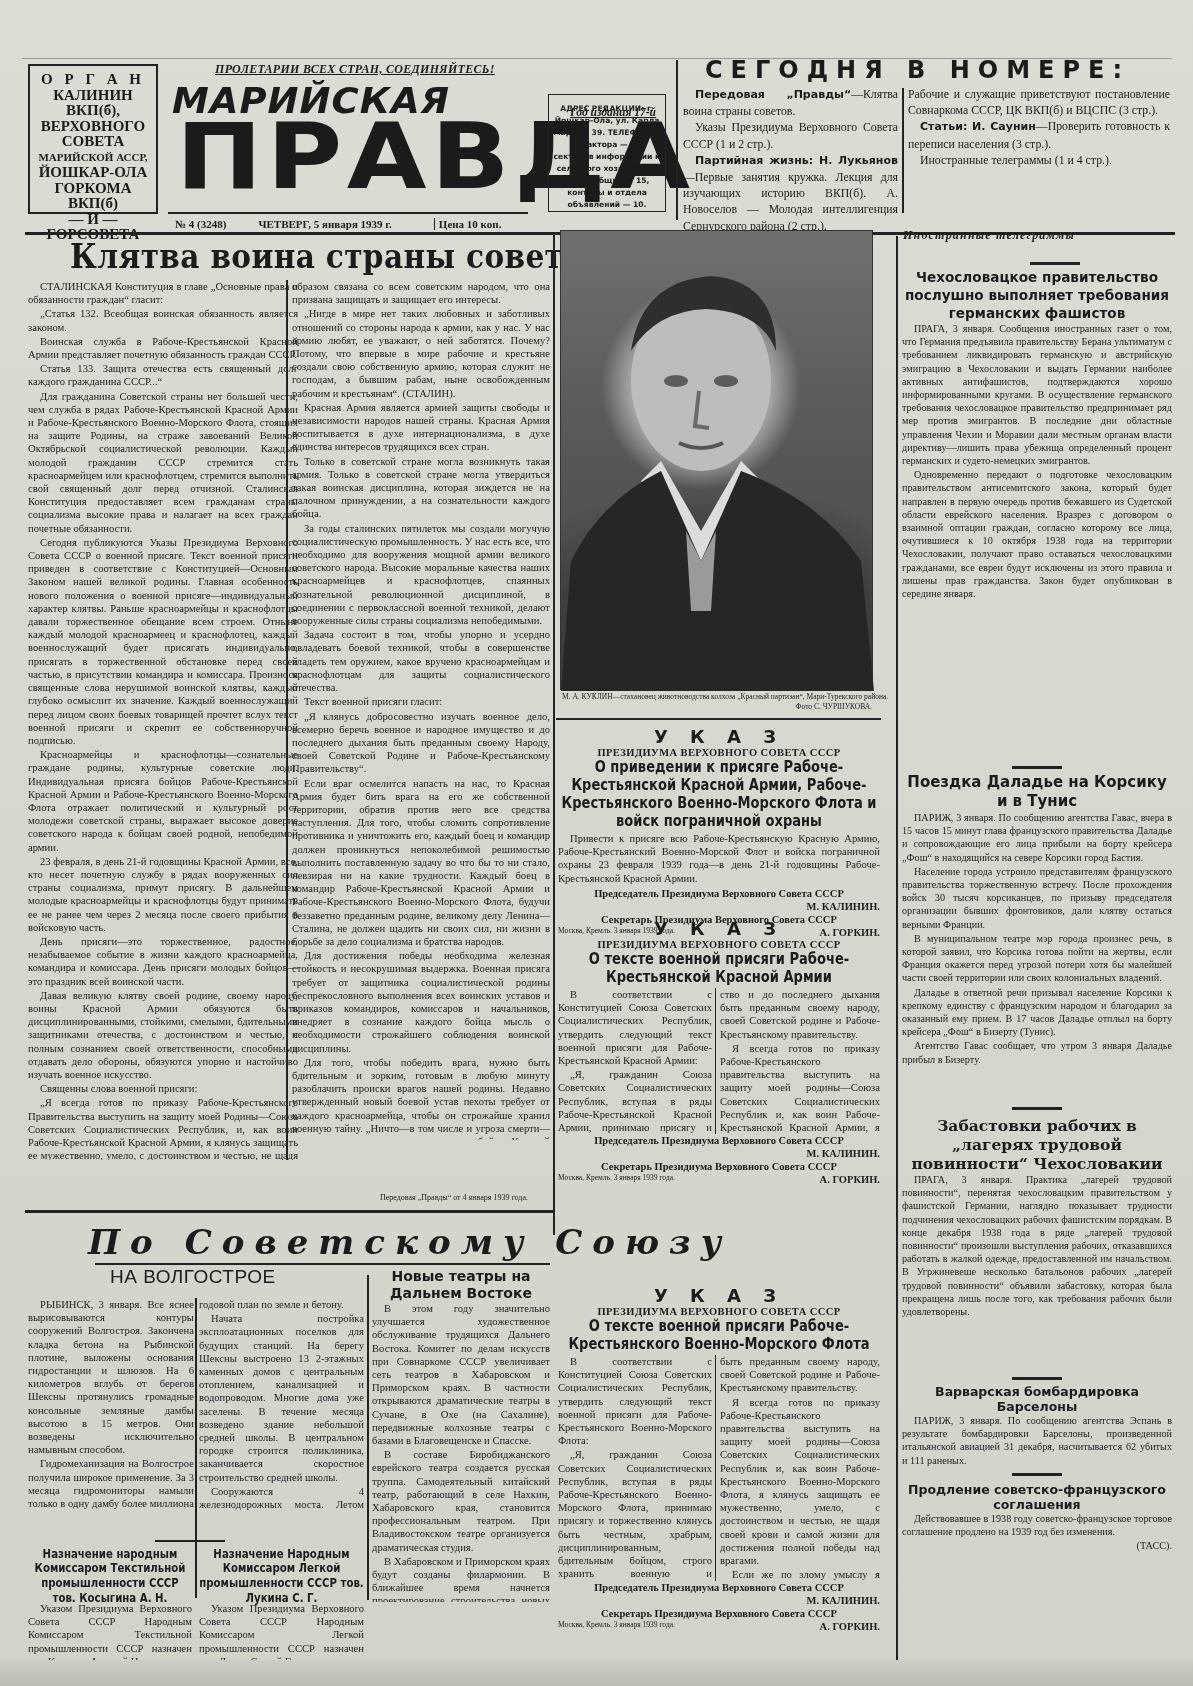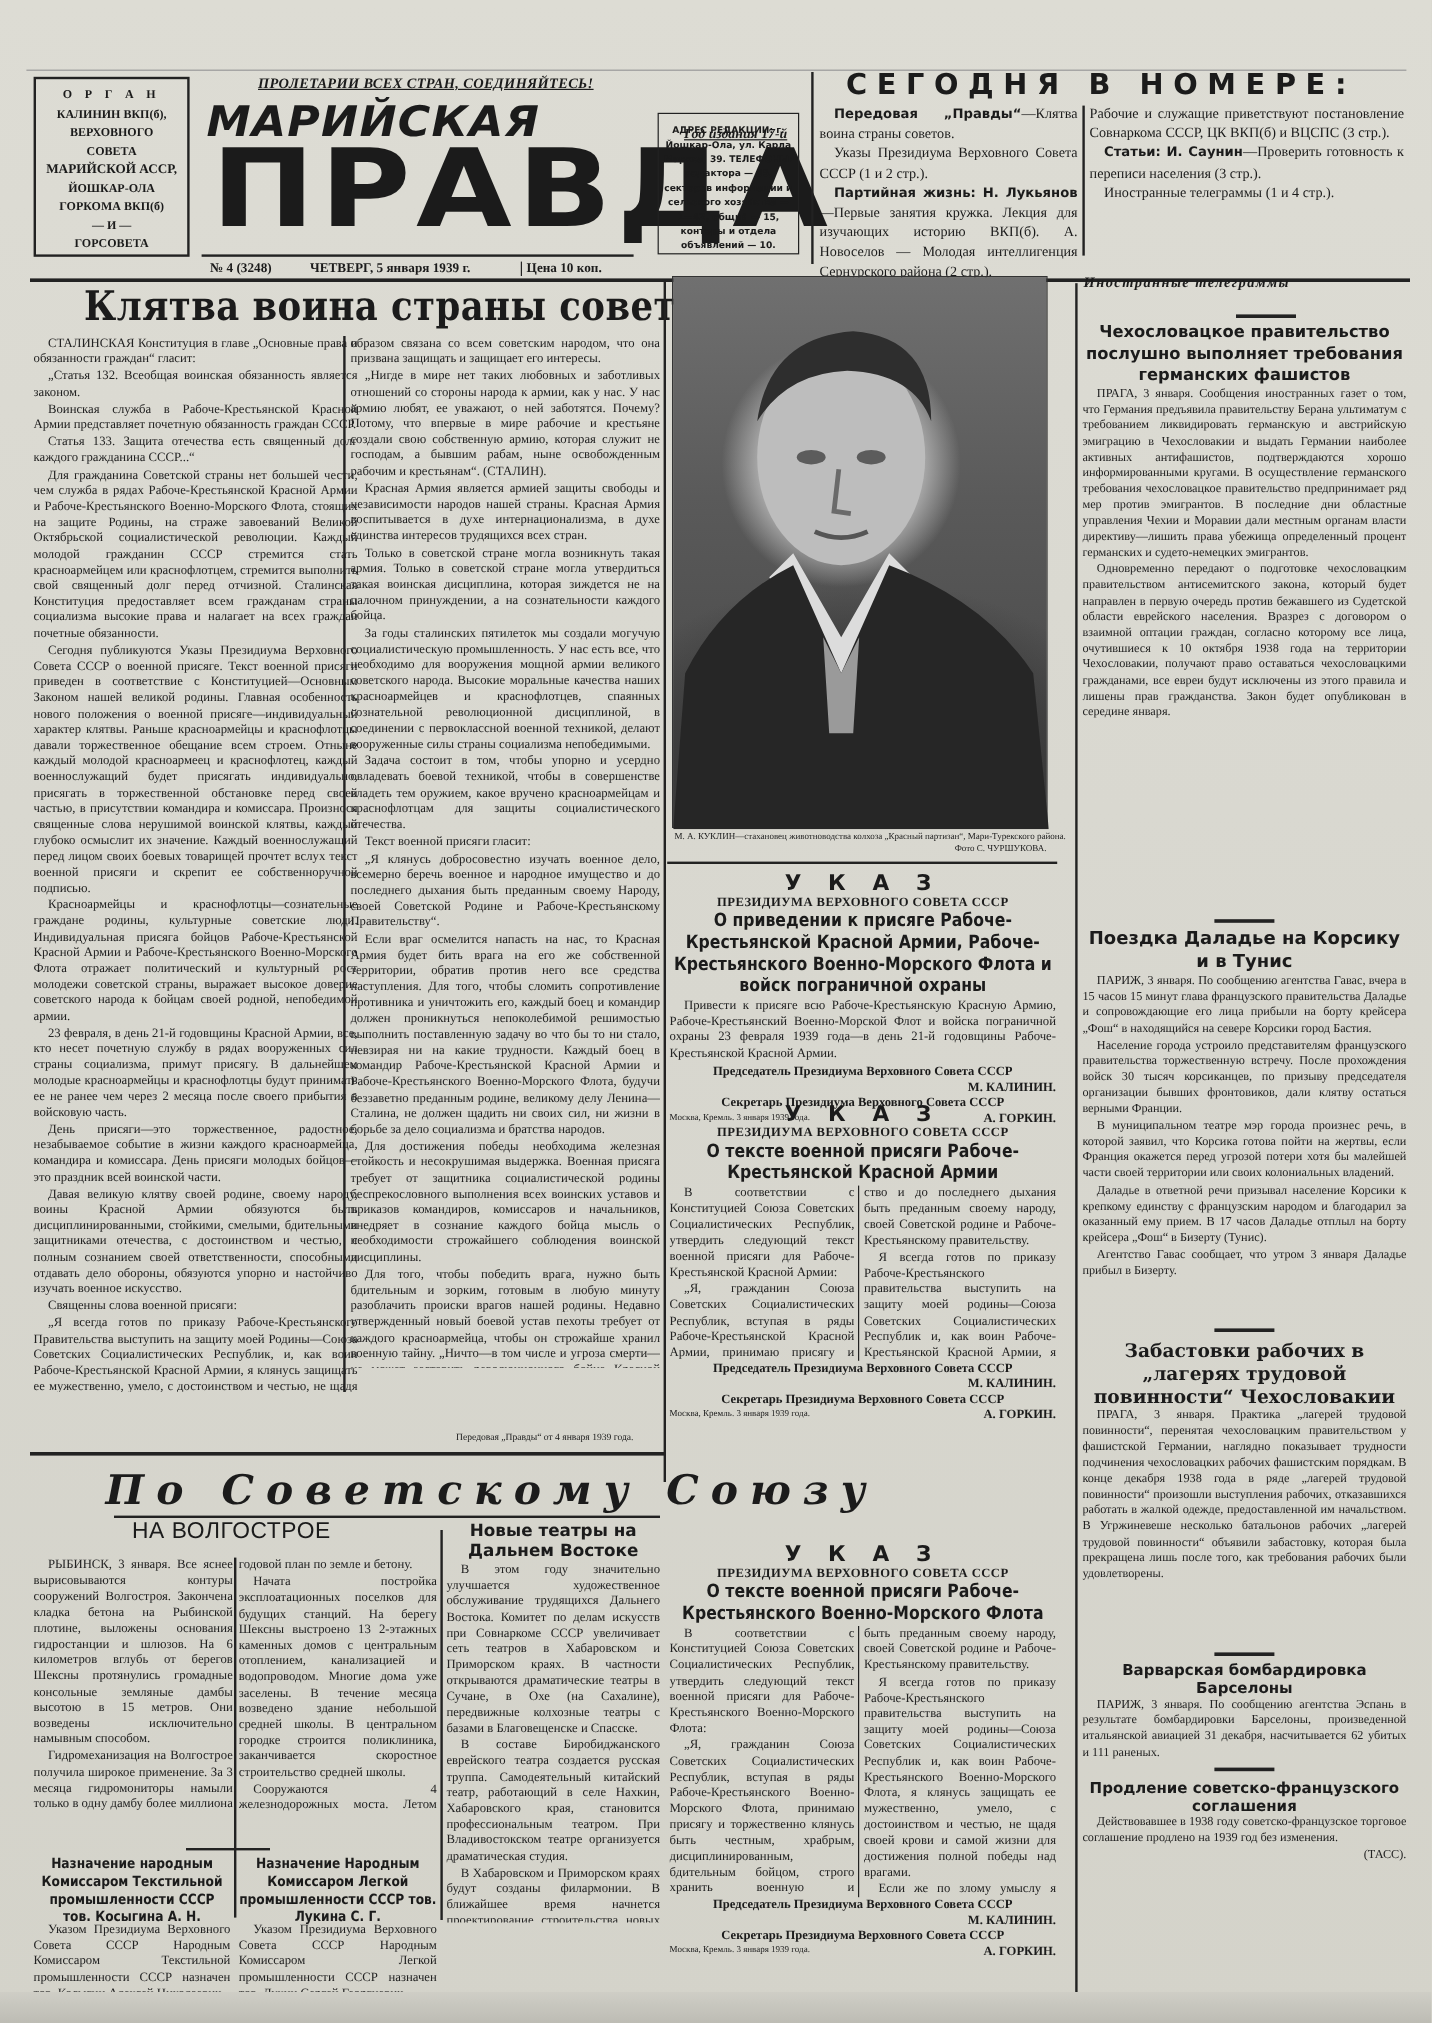--- a/index.html
+++ b/index.html
@@ -13,21 +13,21 @@
   .page { position: absolute; left: 0; top: 0; width: 1193px; height: 1686px;
     background: linear-gradient(180deg, #dddcd4 0%, #d8d7cf 50%, #d4d3ca 100%); }
   .abs { position: absolute; }
   .rule { position: absolute; background: #222; }
   .vrule { position: absolute; background: #222; width: 2px; }
   .body-text { font-size: 10.6px; line-height: 13.2px; text-align: justify; color: #222; }
   .body-text p { text-indent: 12px; margin-bottom: 1px; }
 
   
   .organ-box { left: 28px; top: 64px; width: 130px; height: 150px; border: 2px solid #222; padding: 6px 2px; }
-  .organ-box div { font-family: "Liberation Serif", serif; font-size: 10px; font-weight: bold; text-align: center; line-height: 15.5px; }
+  .organ-box div { font-family: "Liberation Serif", serif; font-size: 15px; font-weight: bold; text-align: center; line-height: 15.5px; }
   .slogan { left: 215px; top: 62px; font-style: italic; font-weight: bold; font-size: 12px; letter-spacing: 0.3px; text-decoration: underline; }
   .title-top { left: 172px; top: 80px; font-family: "DejaVu Sans", sans-serif; font-weight: 900; font-size: 37px; letter-spacing: 1px; font-style: italic; transform: scaleY(0.95); }
   .title-main { left: 176px; top: 113px; font-family: "DejaVu Sans", sans-serif; font-weight: 900; font-size: 92px; letter-spacing: 4px; line-height: 92px; transform: scaleX(1.12) scaleY(0.98); transform-origin: left top; }
   .issue-line { left: 175px; top: 218px; font-size: 11px; font-weight: bold; width: 350px; display: flex; gap: 18px; }
   .year-line { left: 570px; top: 62px; font-style: italic; font-weight: bold; font-size: 11.5px; text-decoration: underline; margin-top: 44px; }
   .address-box { left: 548px; top: 94px; width: 118px; height: 118px; border: 1.5px solid #222; padding: 8px 4px; font-size: 7.6px; line-height: 12px; text-align: center; font-weight: bold; font-family: "DejaVu Sans", sans-serif; }
   .today-title { left: 705px; top: 56px; font-family: "DejaVu Sans", sans-serif; font-weight: 900; font-size: 24px; letter-spacing: 8px; }
   .today-col { font-size: 11.8px; line-height: 16.2px; text-align: justify; }
   .today-col p { text-indent: 12px; }
   .today-col b { font-family: "DejaVu Sans", sans-serif; font-size: 11px; }

